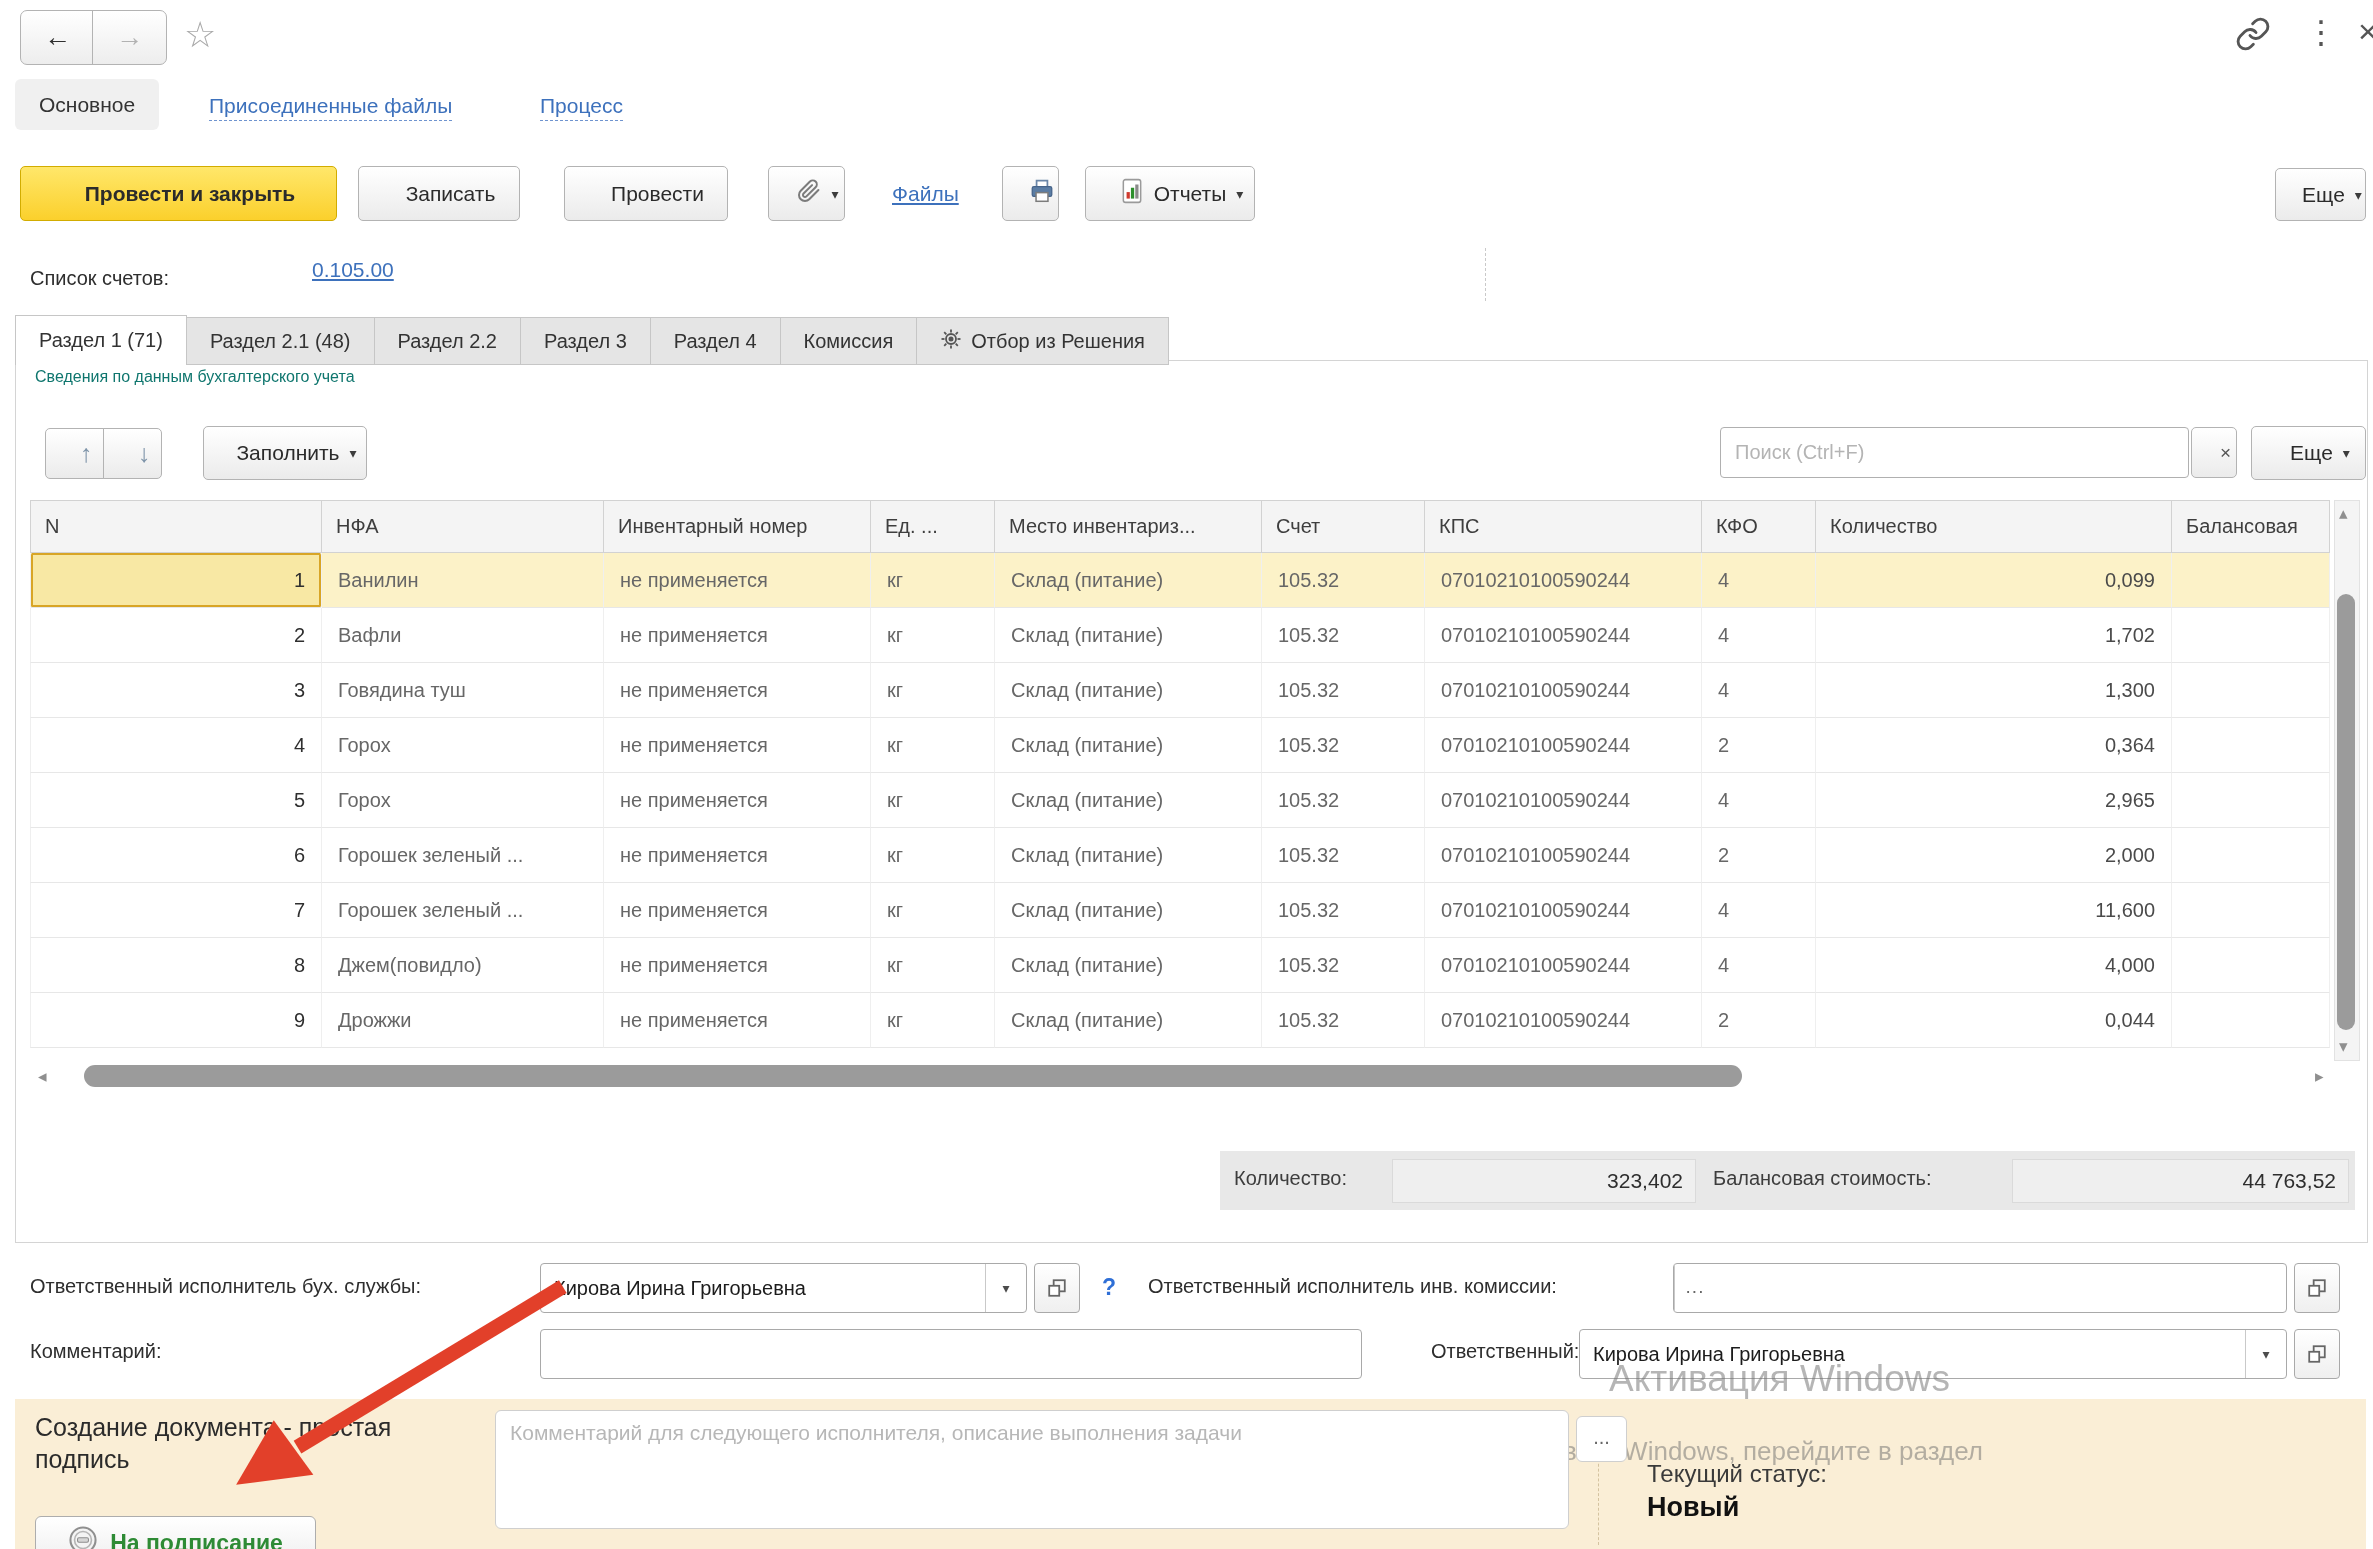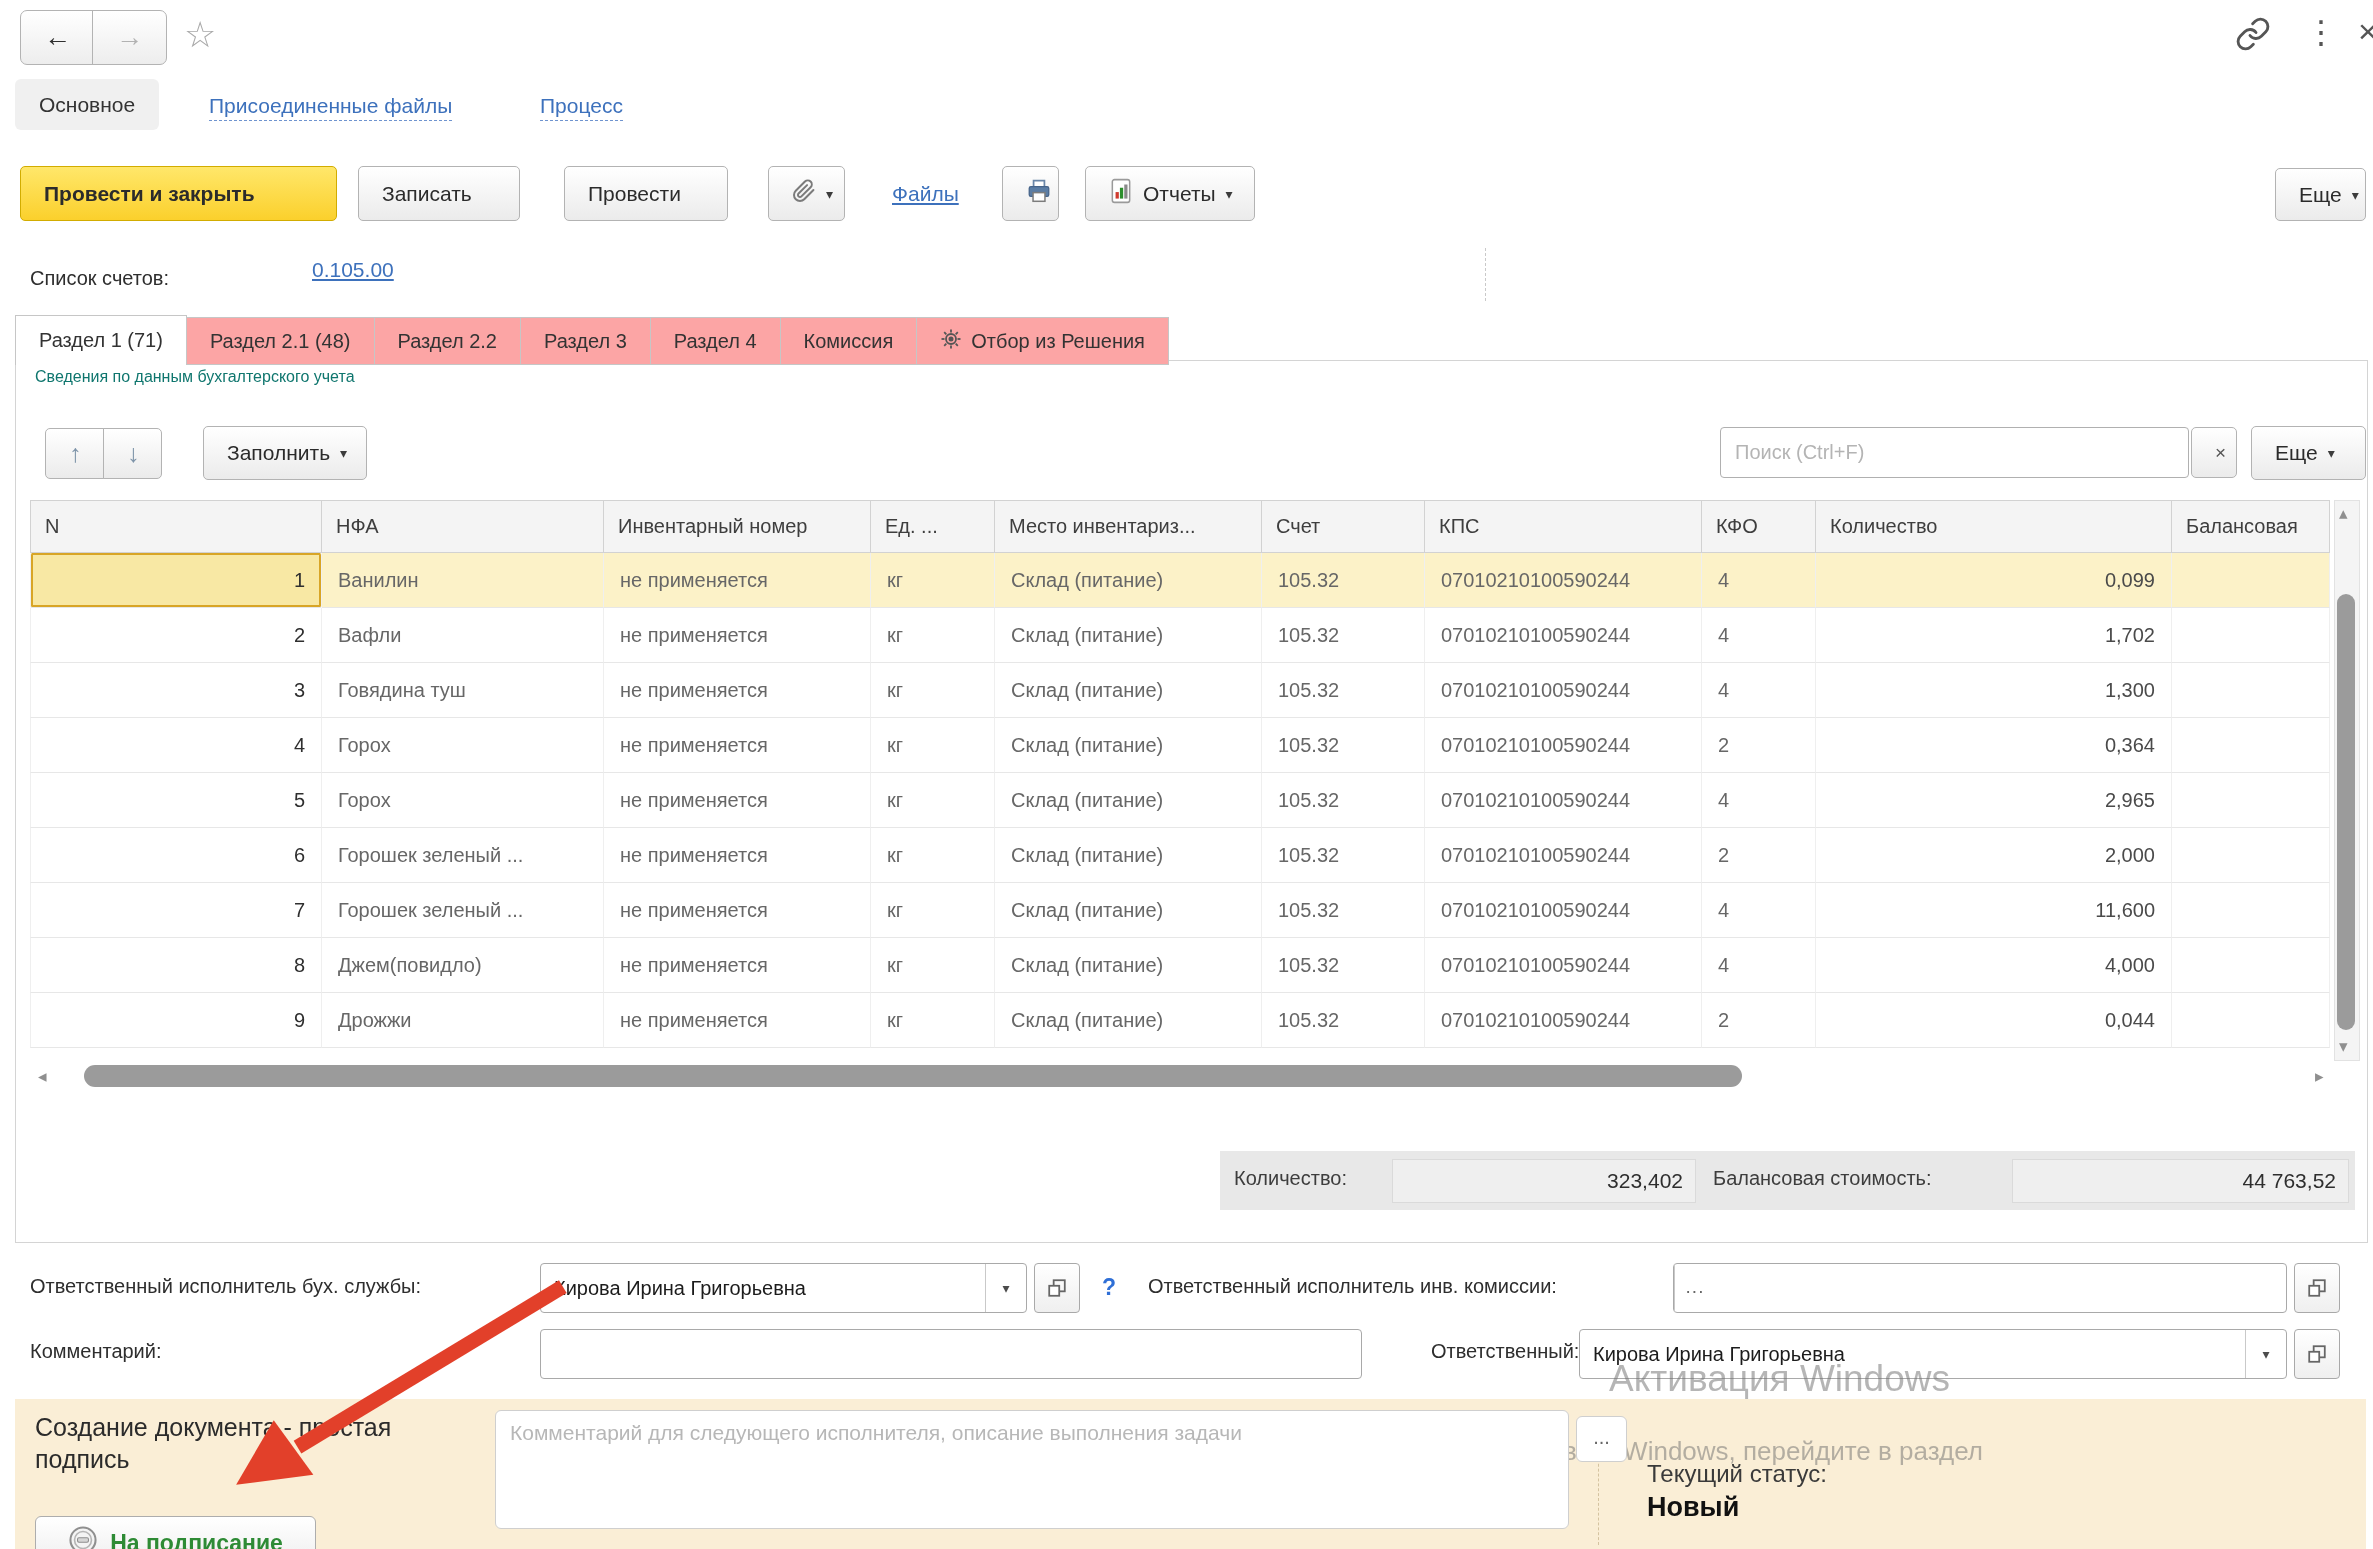--- a/index.html
+++ b/index.html
@@ -1,36 +1,36 @@
 <!DOCTYPE html>
 <html><head>
 <meta charset="utf-8">
 <style>
   html,body{margin:0;padding:0;background:#fff;}
   .screen{position:relative;width:2373px;height:1549px;background:#fff;overflow:hidden;
           font-family:"Liberation Sans",sans-serif;color:#222;}
   .abs{position:absolute;box-sizing:border-box;justify-content:flex-end;}
   
-  .btn{position:absolute;box-sizing:border-box;display:flex;align-items:center;gap:10px;
+  .btn{position:absolute;box-sizing:border-box;display:flex;align-items:center;justify-content:center;gap:10px;
        background:linear-gradient(#ffffff,#ebebeb);border:1px solid #b3b3b3;border-radius:5px;
        font-size:21px;color:#2b2b2b;cursor:default;white-space:nowrap;padding-left:23px;}
   .btn-yellow{background:linear-gradient(#ffe76a,#fbd02c);border-color:#d2ac00;font-weight:bold;}
   .caret{font-size:14px;color:#3c3c3c;}
   .link{color:#3d71bc;font-size:21px;text-decoration:none;white-space:nowrap;margin-left:13px;}
   .link-dashed{border-bottom:1px dashed #6f94cf;padding-bottom:2px;}
   .link-solid{text-decoration:underline;}
   
   .navbtn{position:absolute;width:73px;height:53px;display:flex;align-items:center;justify-content:center;
           background:linear-gradient(#fff,#ededed);border:1px solid #b3b3b3;font-size:27px;}
   .title{position:absolute;left:249px;top:13px;font-size:29px;font-weight:600;color:#000;white-space:nowrap;}
   .star{position:absolute;left:184px;top:14px;font-size:36px;color:#a9a9a9;}
   .topicon{position:absolute;color:#555;}
   
   .tabstrip{position:absolute;left:15px;top:315px;display:flex;align-items:flex-end;z-index:2;}
-  .tab{display:inline-flex;align-items:center;gap:9px;height:46px;padding:0 23px;background:#fca5a5;
+  .tab{display:inline-flex;align-items:center;gap:9px;height:46px;padding:0 23px;background:#e5e5e5;
        border:1px solid #c6c6c6;border-left:none;font-size:20px;color:#333;white-space:nowrap;}
   .tab:first-child{border-left:1px solid #c6c6c6;}
   .tab.active{background:#fff;height:49px;border-bottom:none;position:relative;z-index:3;}
   .panel{position:absolute;left:15px;top:360px;width:2351px;height:881px;border:1px solid #d4d4d4;background:#fff;}
   
   .ghead,.trow{display:grid;grid-template-columns:292px 282px 267px 124px 267px 163px 277px 114px 356px 158px;}
   .ghead{position:absolute;left:30px;top:500px;width:2302px;height:53px;z-index:1;}
   .hcell{display:flex;align-items:center;padding:0 14px;background:#f4f4f4;font-size:20px;color:#3e3e3e;
          border-top:1px solid #d2d2d2;border-bottom:1px solid #d2d2d2;border-right:1px solid #d2d2d2;
          white-space:nowrap;overflow:hidden;}

